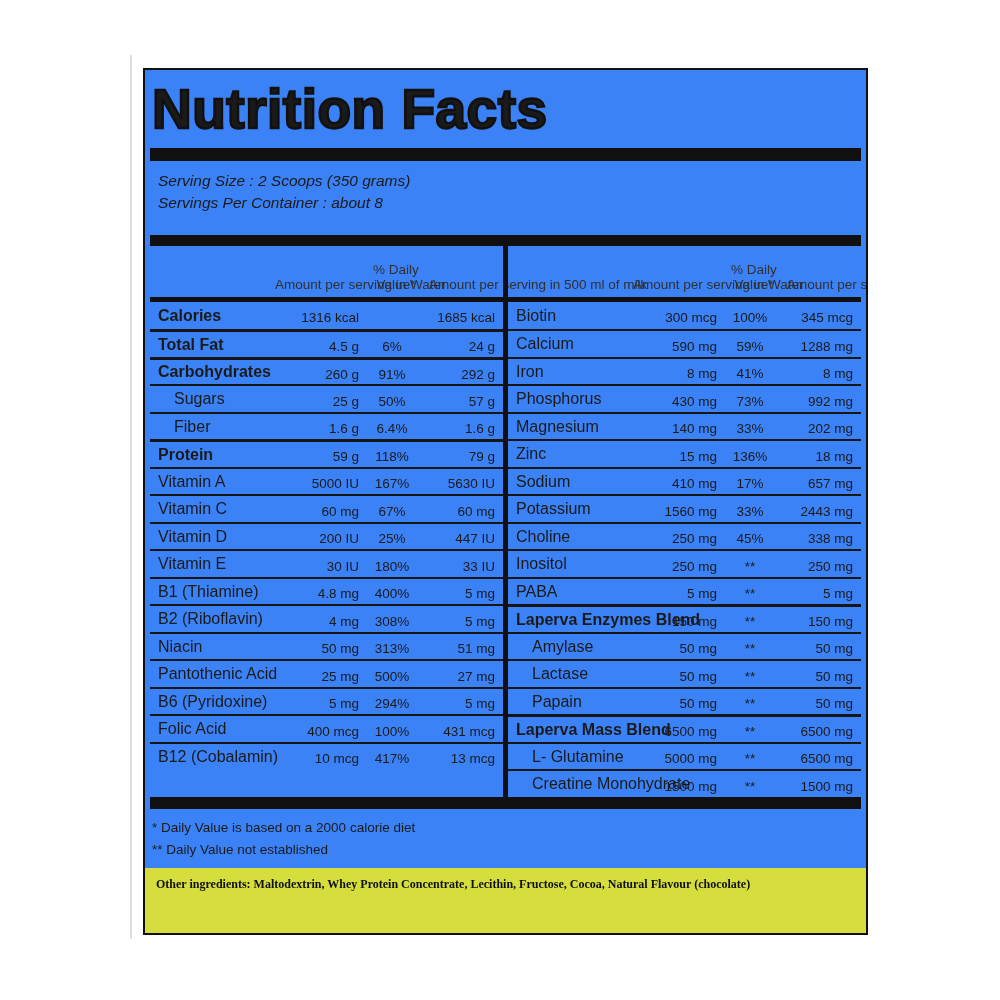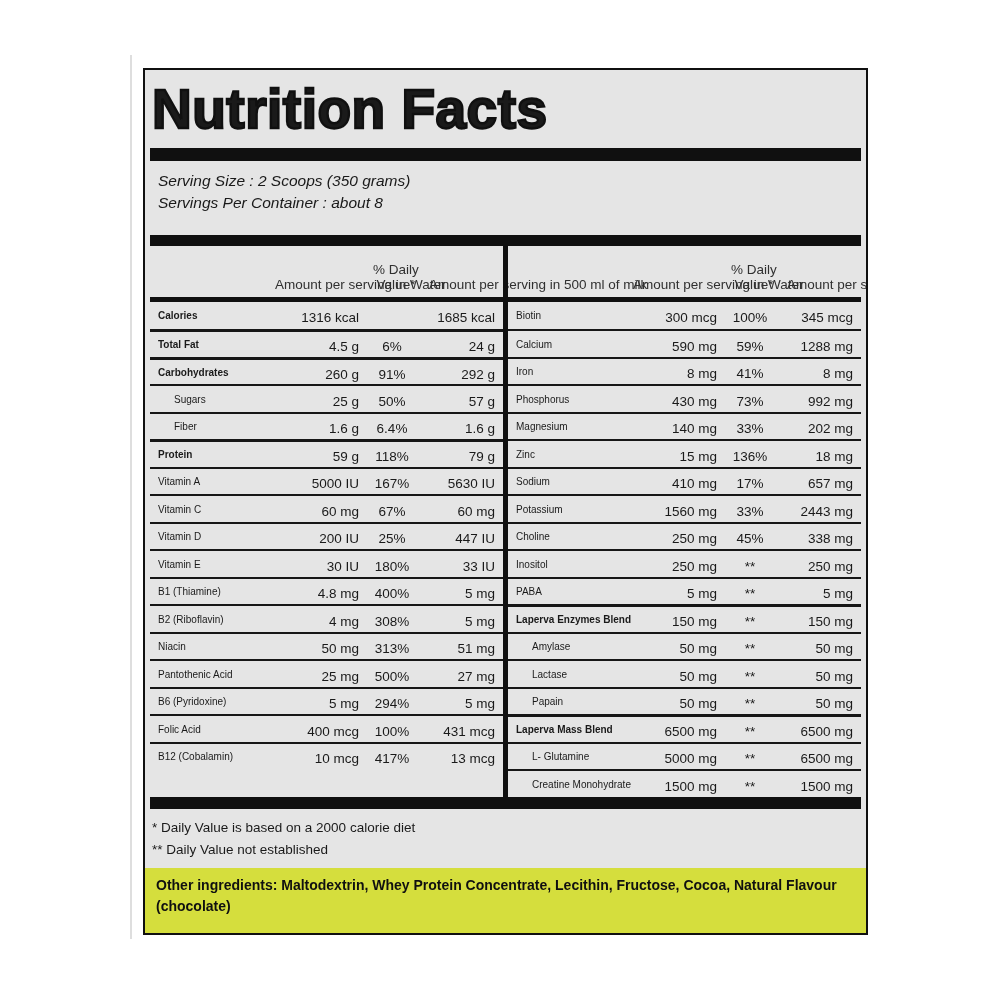--- a/index.html
+++ b/index.html
@@ -3,21 +3,21 @@
 <meta charset="utf-8">
 <style>
   html,body{margin:0;padding:0;}
   body{
     width:1000px;height:1000px;background:#ffffff;position:relative;
     font-family:"Liberation Sans", sans-serif;color:#1a1a1a;
   }
   .page-edge-left{position:absolute;left:130px;top:55px;width:2px;height:884px;background:#dedede;}
   .label{
     position:absolute;left:143px;top:68px;width:725px;height:867px;
-    border:2px solid #101010;box-sizing:border-box;background:#e5e5e5;
+    border:2px solid #101010;box-sizing:border-box;background:#3b82f6;
     display:flex;flex-direction:column;overflow:hidden;
   }
   .title{
     font-size:55px;font-weight:bold;line-height:1;letter-spacing:.5px;
     margin:12px 0 0 7px;-webkit-text-stroke:2.4px #101010;white-space:nowrap;
   }
   .bar{background:#101010;}
   .title-bar{height:13px;margin:11px 5px 0 5px;}
   .serving{margin:9px 0 10px 13px;font-size:15.5px;line-height:1.45;font-style:italic;}
   .serving div{white-space:nowrap;}
@@ -28,34 +28,34 @@
   .half.right-half{border-left:5px solid #101010;}
   .thead{display:flex;height:47px;align-items:flex-end;padding-bottom:4px;box-sizing:content-box;}
   .thead .cell{font-size:10px;line-height:1.15;white-space:pre-line;color:#303030;}
   .sub-bar{height:5px;}
   .rows{display:flex;flex-direction:column;}
   .trow{display:flex;height:27.5px;box-sizing:border-box;align-items:center;border-top:2px solid #161616;}
   .rows .trow:first-child{border-top:none;}
   .trow.bold{border-top-width:3px;}
   .trow.bold .name{font-weight:bold;}
   .cell{min-width:0;}
-  .cell.name{flex:1;padding-left:8px;font-size:10px;white-space:nowrap;}
+  .cell.name{flex:1;padding-left:8px;font-size:16px;white-space:nowrap;}
   .trow.indent .cell.name{padding-left:24px;}
   .cell.water{width:88px;text-align:right;font-size:13.5px;white-space:nowrap;transform:translateY(2px);}
   .cell.dv{width:66px;text-align:center;font-size:13.5px;transform:translateY(2px);}
   .cell.milk{width:70px;text-align:right;padding-right:8px;font-size:13.5px;white-space:nowrap;transform:translateY(2px);}
   .thead .cell.name{flex:1;}
   .thead .cell.water{width:88px;text-align:right;transform:none;}
   .thead .cell.dv{width:66px;text-align:center;transform:none;}
   .thead .cell.milk{width:70px;text-align:right;padding-right:4px;transform:none;}
   .bottom-bar{height:12px;}
   .footnotes{margin:8px 0 0 7px;font-size:13.5px;line-height:1.6;}
   .other{
     margin-top:8px;flex:1 0 auto;padding:7px 11px;box-sizing:border-box;
-    font-weight:bold;font-size:14px;line-height:1.5;color:#101010;
+    font-weight:bold;font-size:12px;line-height:1.5;color:#101010;font-family:Liberation Serif, serif;
   }
 </style>
 </head>
 <body>
 
 <div class="page-edge-left"></div>
 
 <div class="label">
 
   <div class="title">Nutrition Facts</div>

